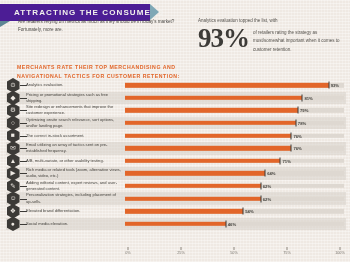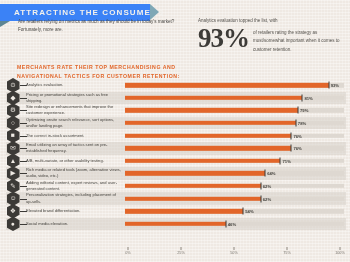--- a/index.html
+++ b/index.html
@@ -16,21 +16,21 @@
       repeating-linear-gradient(0deg,rgba(255,255,255,.35) 0 1px,rgba(0,0,0,0) 1px 3px),
       repeating-linear-gradient(90deg,rgba(255,255,255,.25) 0 1px,rgba(0,0,0,0) 1px 3px),
       #efe9e3;
     pointer-events:none;
   }
   .wrap{position:absolute;inset:0;}
 
   
   .ribbon{
     position:absolute;left:0;top:4px;height:17px;width:150px;
-    background:#3b82f6;
+    background:#4c1d95;
     display:flex;align-items:center;
   }
   .ribbon:after{
     content:"";position:absolute;right:-9px;top:0;
     border-top:8.5px solid transparent;border-bottom:8.5px solid transparent;
     border-left:9px solid #7fa8b6;
   }
   .ribbon .tail{
     position:absolute;left:0;top:17px;width:10px;height:6px;
     background:#5d8593;

